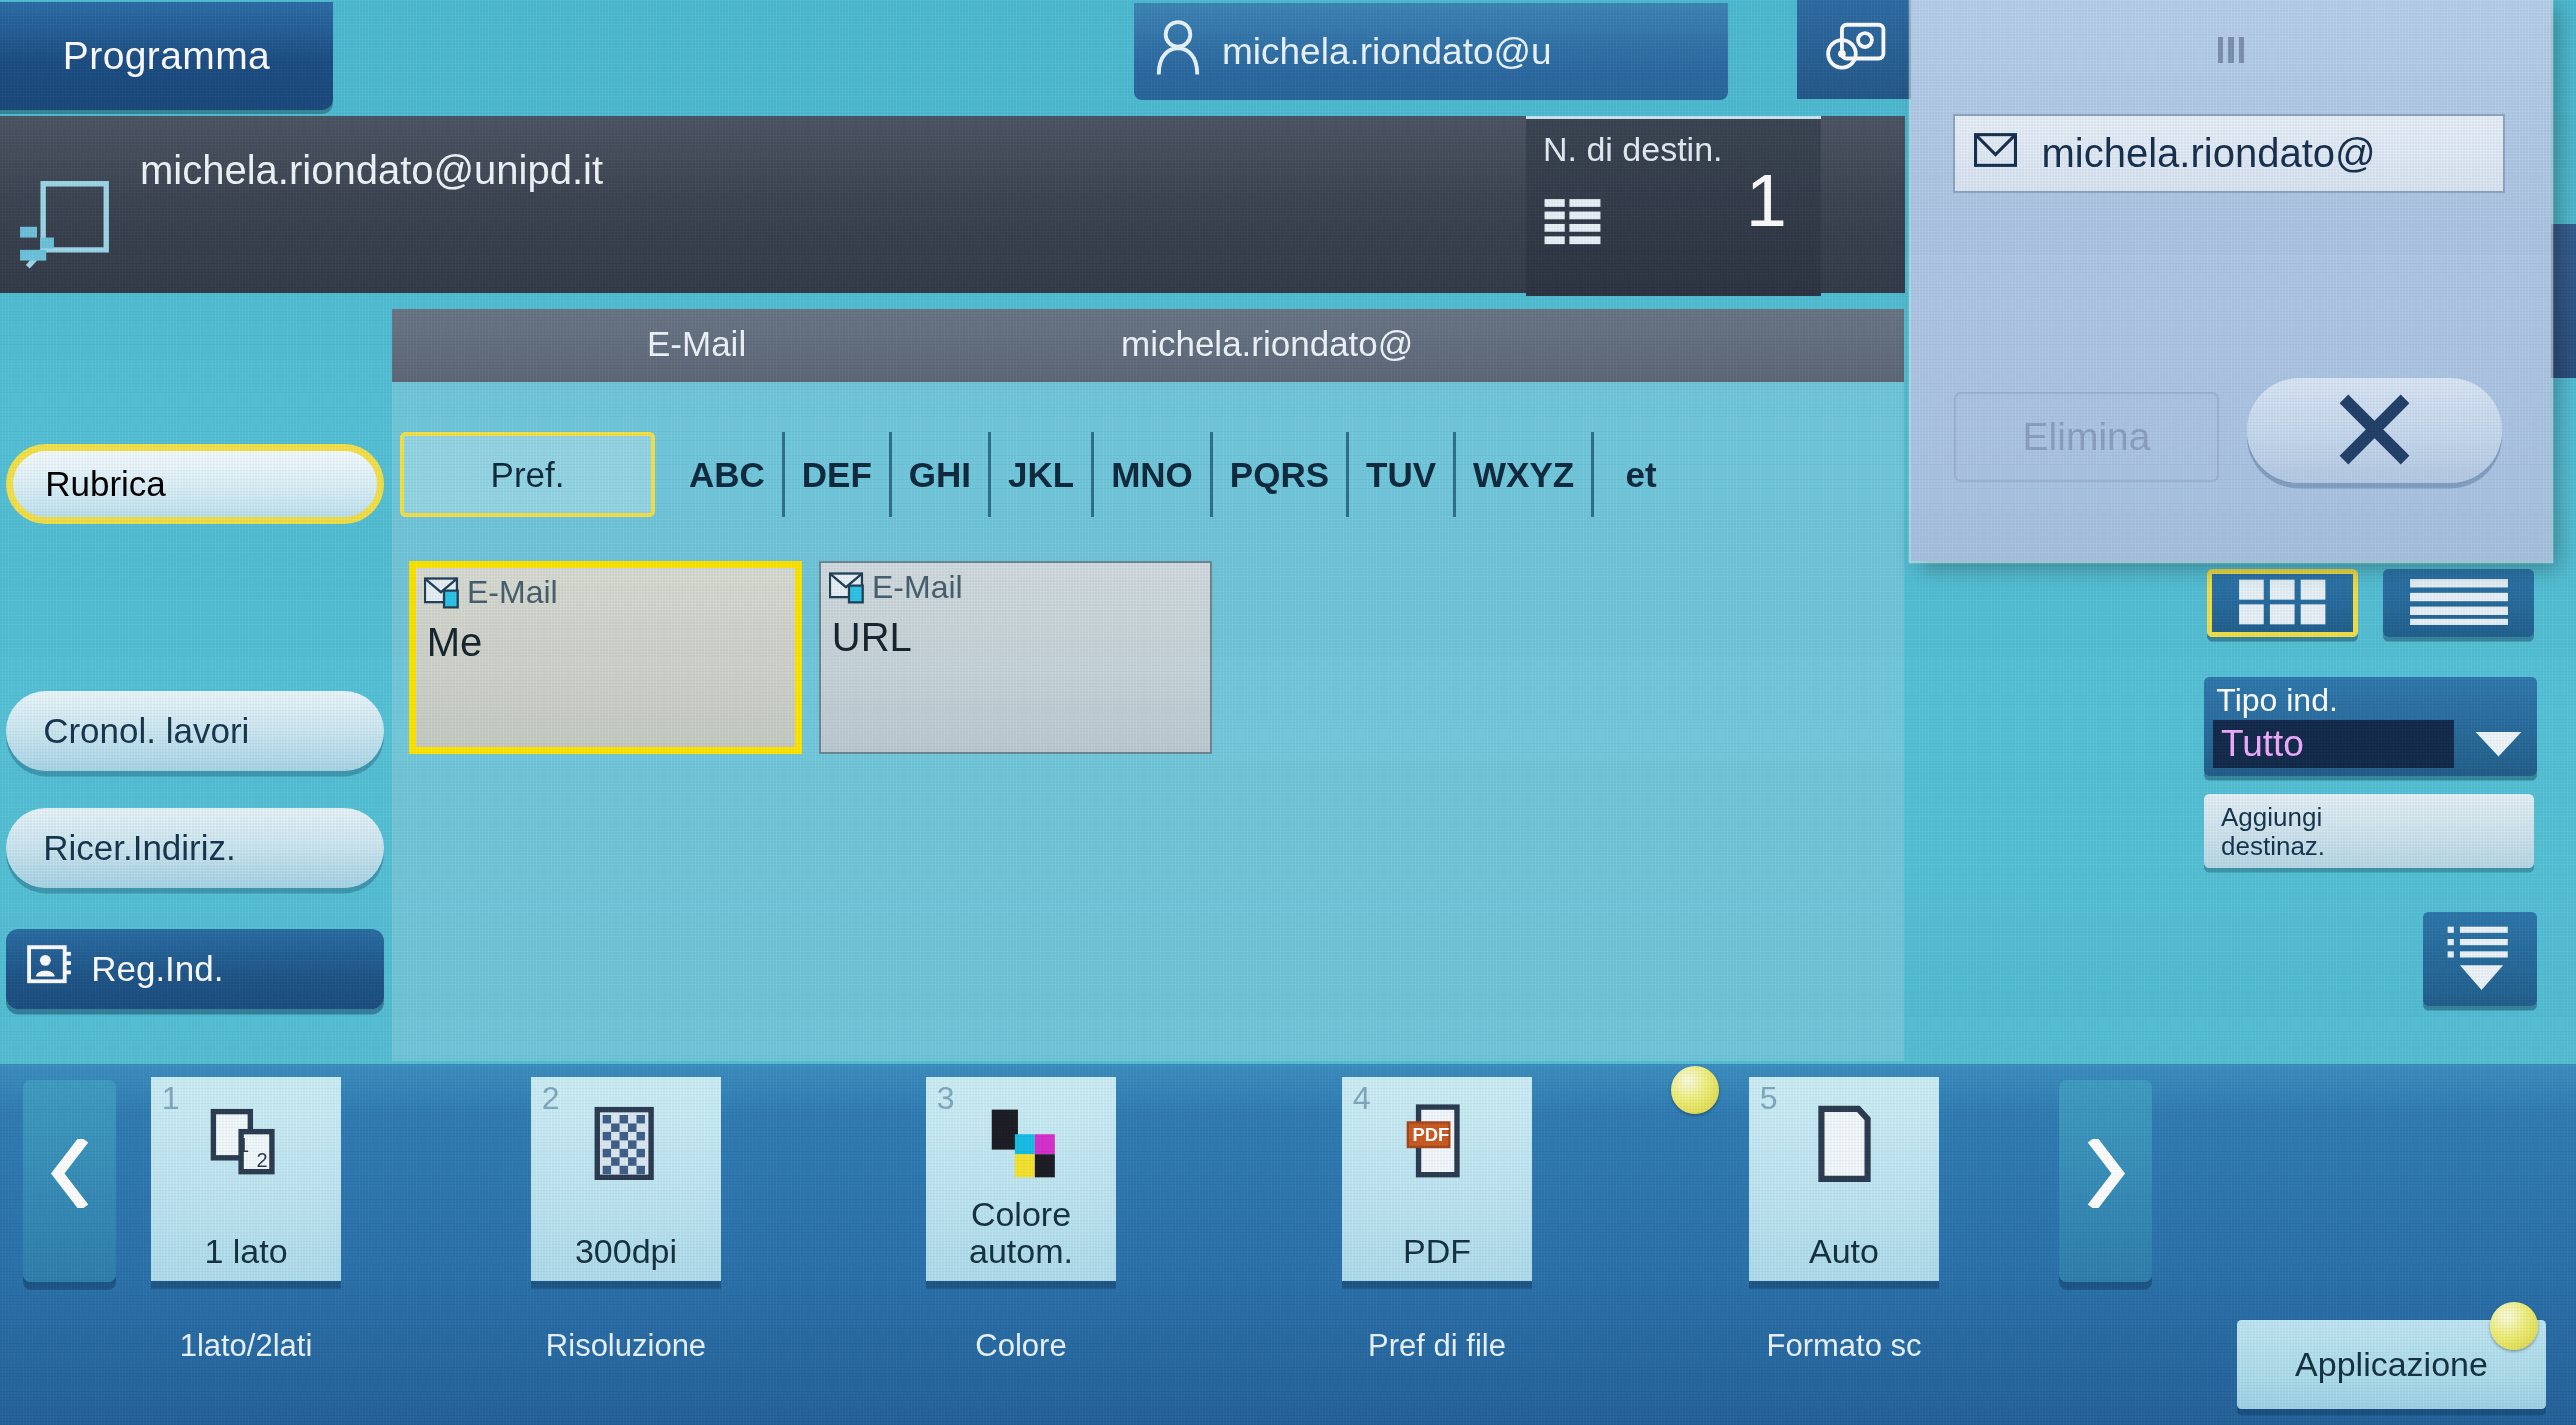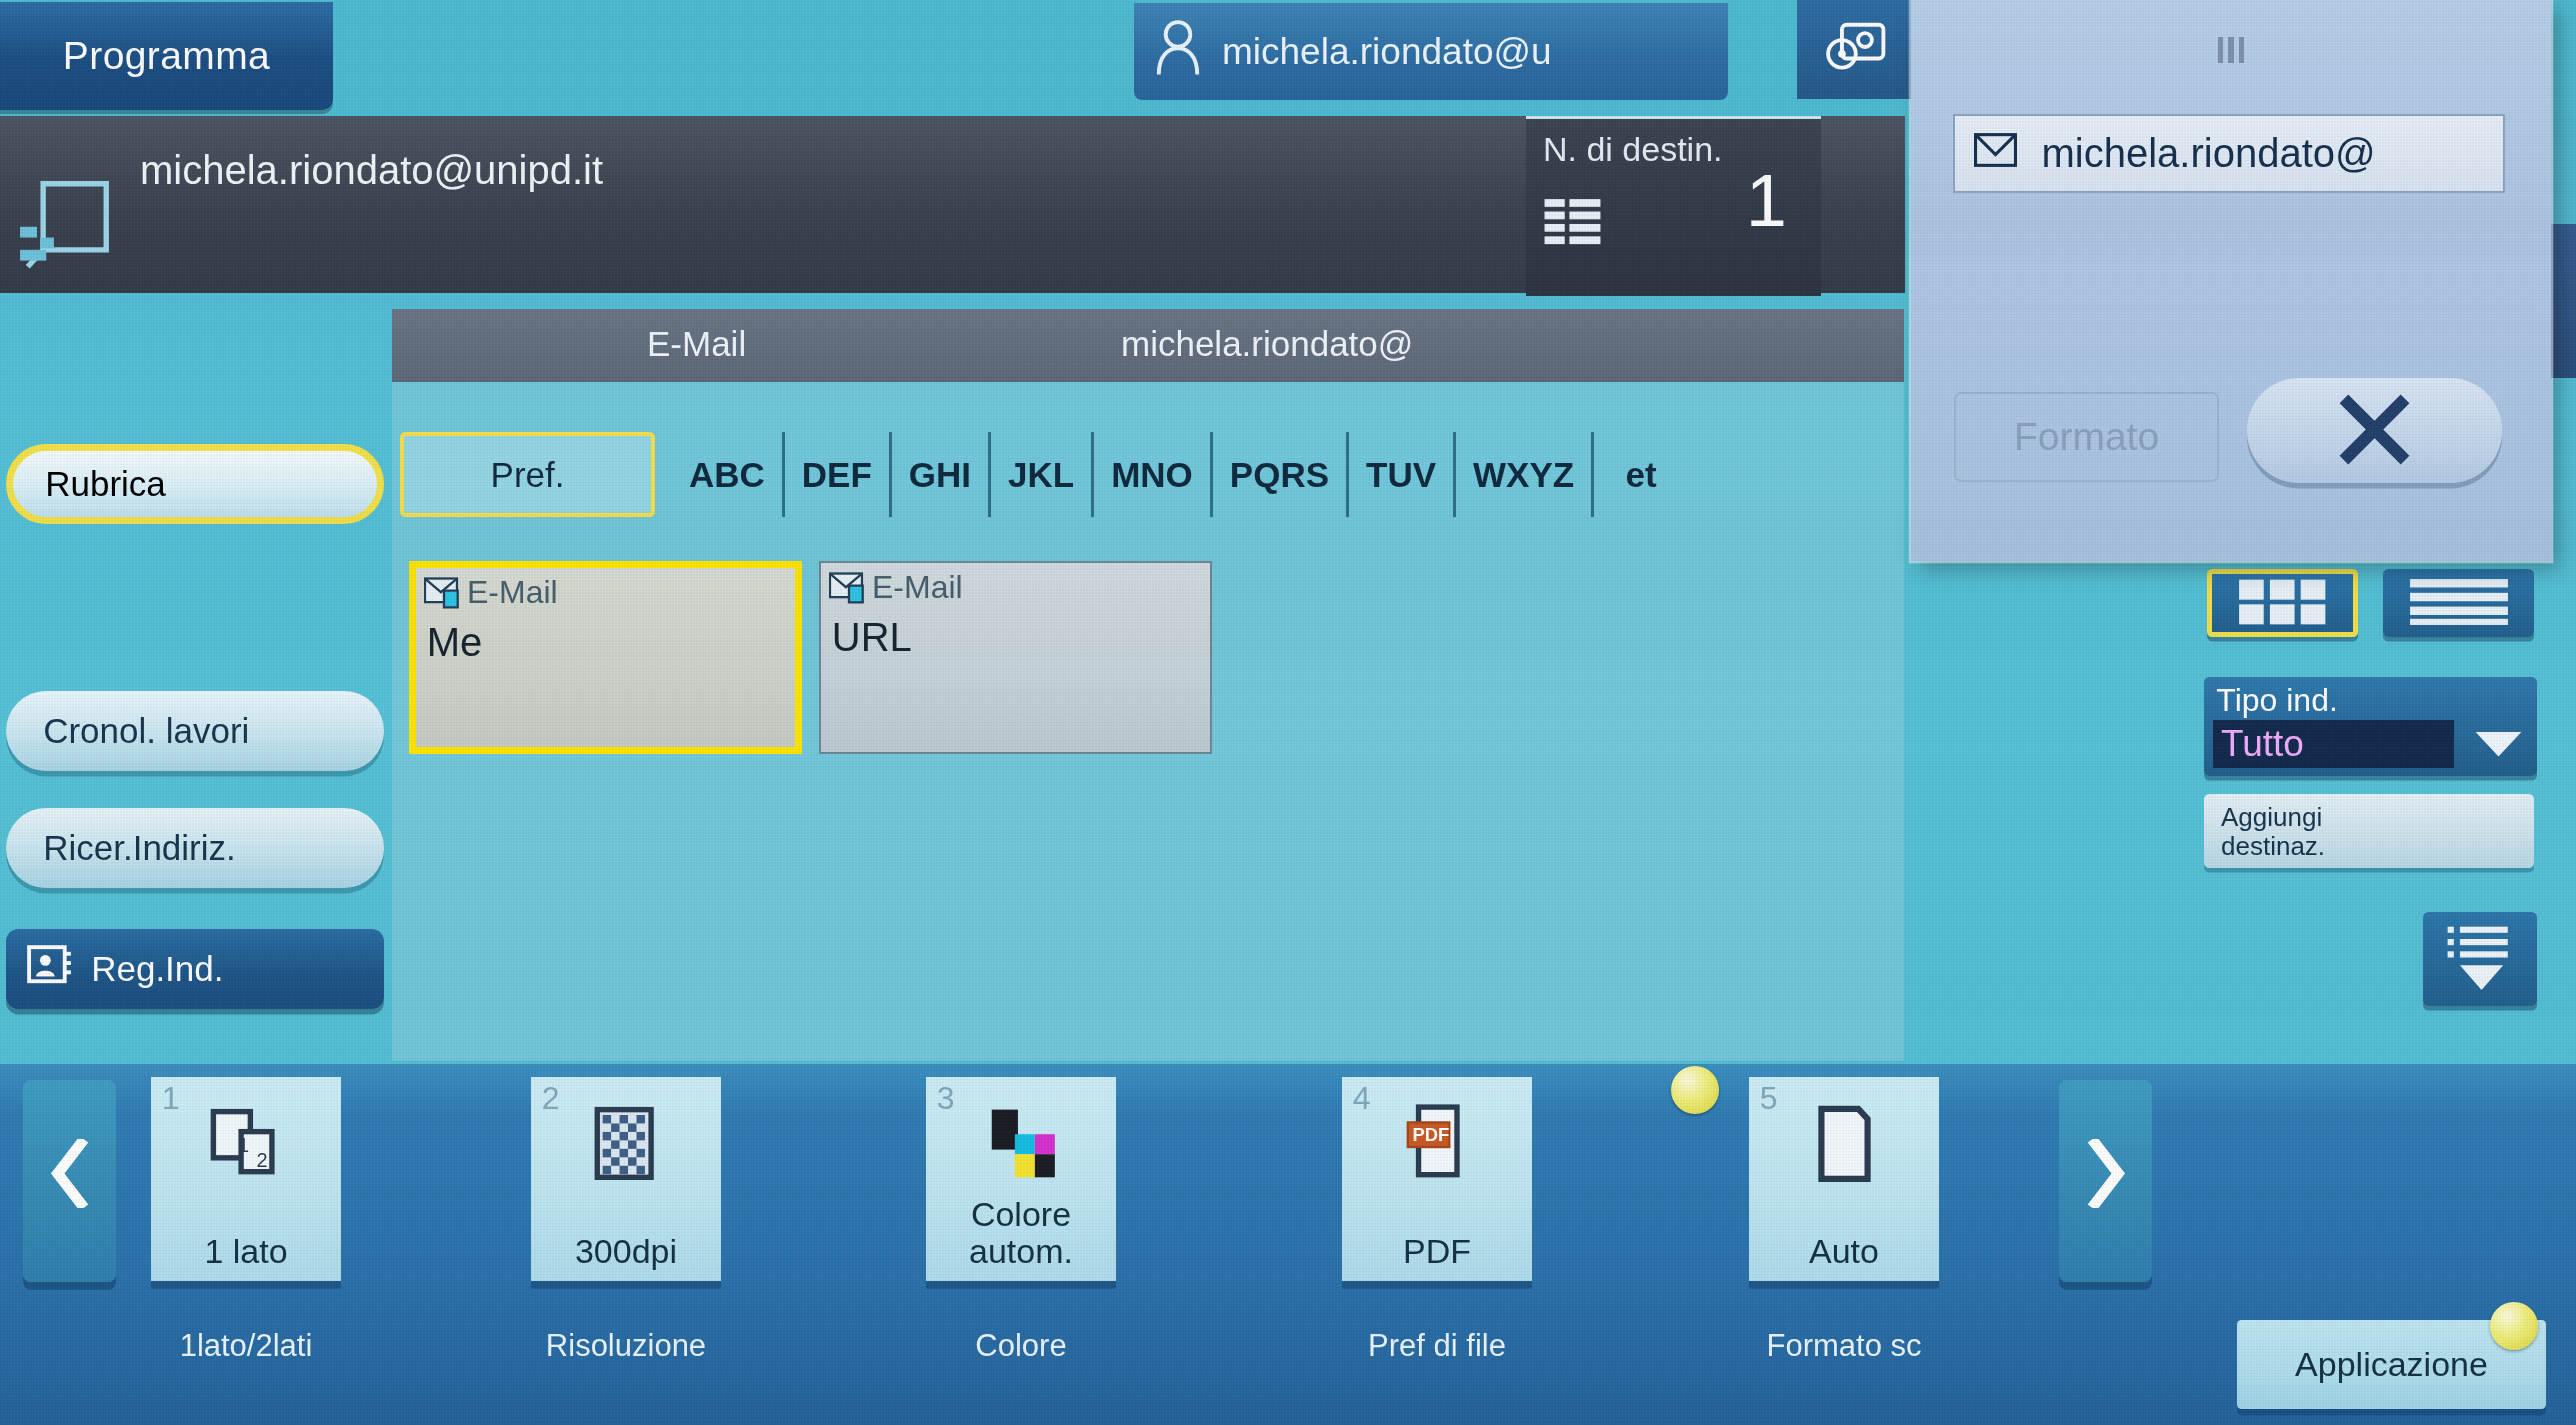--- a/index.html
+++ b/index.html
@@ -489,21 +489,21 @@
       <span>
         <svg width="43" height="34" viewBox="0 0 56 44">
           <rect x="2" y="2" width="52" height="40" fill="none" stroke="#16304f" stroke-width="4"></rect>
           <path d="M2 2 L28 28 L54 2" fill="none" stroke="#16304f" stroke-width="4"></path>
         </svg>
       </span>
       <span>michela.riondato@</span>
     </div>
 
     <div class="popup-elimina">
-      <span>Formato</span>
+      <span>Elimina</span>
     </div>
 
     <div class="popup-close">
       <span>
         <svg width="77" height="77" viewBox="0 0 100 100">
           <path d="M16 16 L84 84 M84 16 L16 84" stroke="#22406a" stroke-width="16" stroke-linecap="square"></path>
         </svg>
       </span>
     </div>
   </div>

